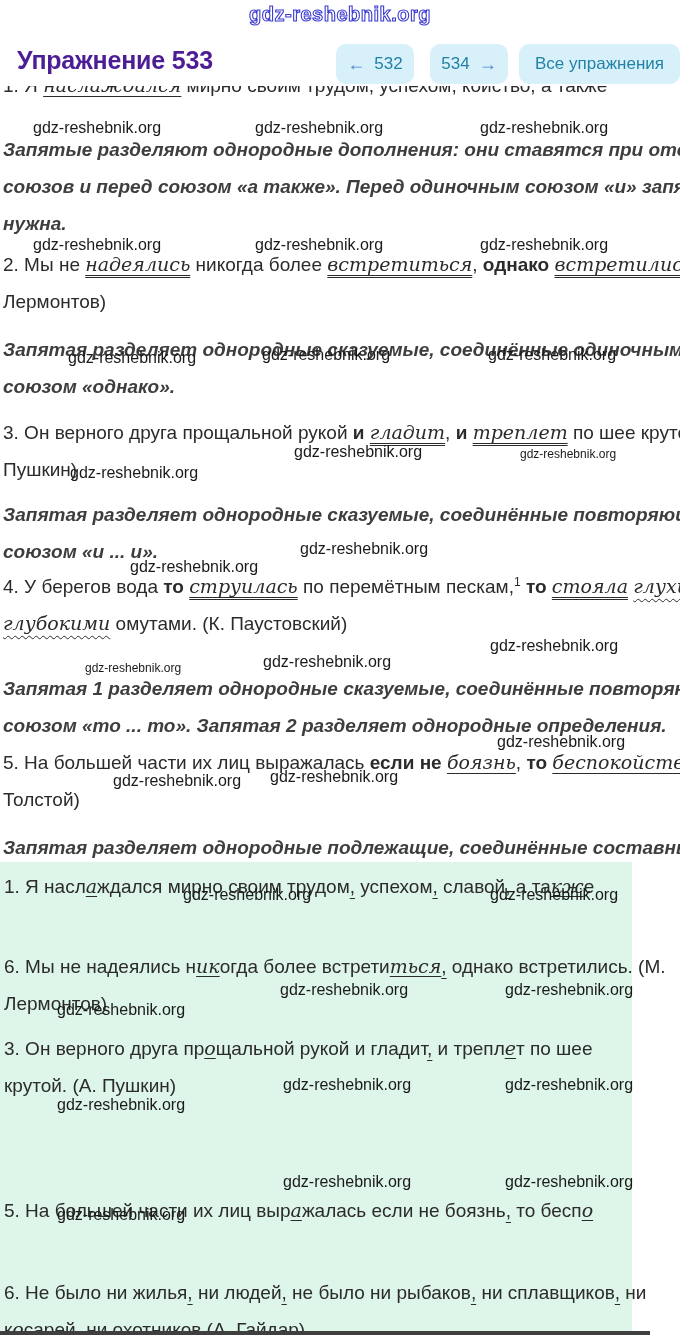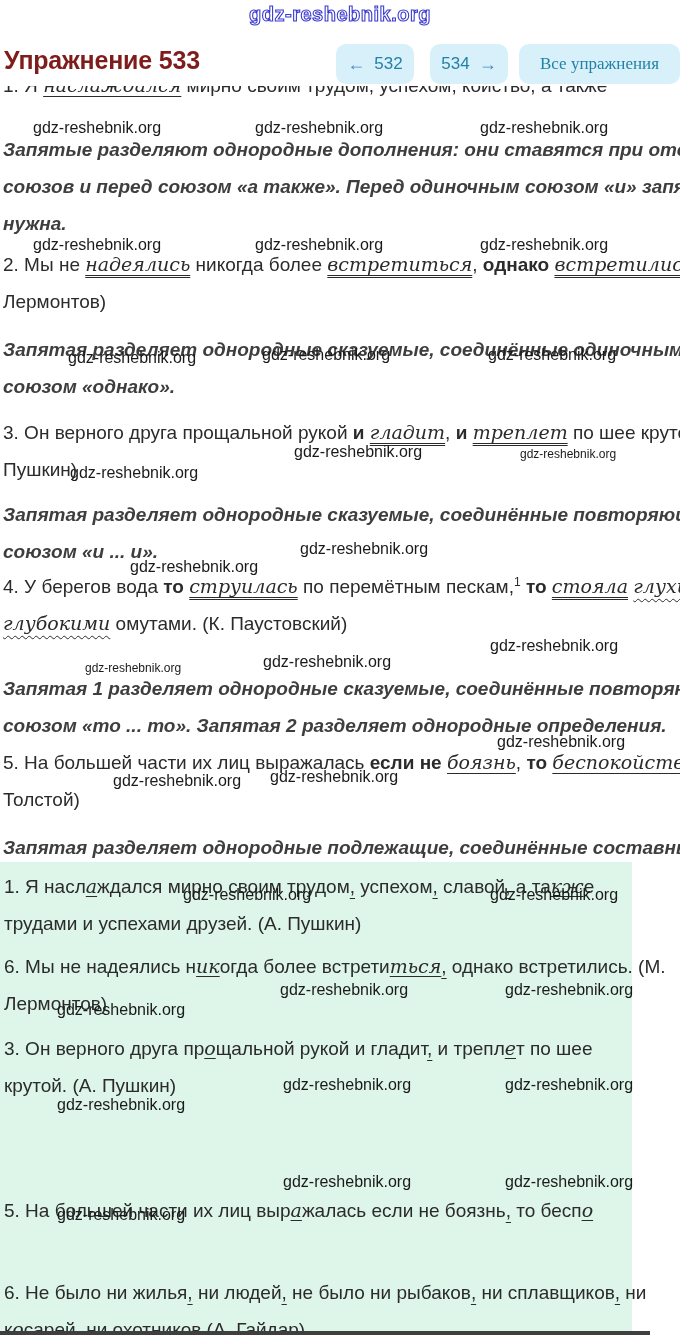--- a/index.html
+++ b/index.html
@@ -9,32 +9,32 @@
   }
   
   .wm-top{
     position:absolute;top:3px;left:50%;transform:translateX(-50%);
     font:700 20px "Liberation Sans",sans-serif;
     color:rgba(255,255,255,0);-webkit-text-stroke:1.1px #3a3ad0;
     letter-spacing:.5px;white-space:nowrap;
   }
   
   .title{
-    position:absolute;left:4px;top:46px;
-    font:700 25px "Liberation Sans",sans-serif;color:#7f1d1d;letter-spacing:-.2px;
+    position:absolute;left:17px;top:46px;
+    font:700 25px "Liberation Sans",sans-serif;color:#4c1d95;letter-spacing:-.2px;
   }
   .navbtn{
     position:absolute;top:44px;height:40px;border:none;border-radius:10px;
     background:#d8f0f9;color:#2282a6;font:500 17px "Liberation Sans",sans-serif;
     display:flex;align-items:center;justify-content:center;gap:9px;cursor:pointer;
   }
   .navbtn .arr{color:#4a86c9;font-size:18px;}
   #btn-prev{left:336px;width:78px;}
   #btn-next{left:430px;width:78px;}
-  #btn-all{left:519px;width:161px;font-family:Liberation Serif, serif;}
+  #btn-all{left:519px;width:161px;}
   
   .block{
     position:absolute;left:3px;white-space:nowrap;line-height:37px;
     font-size:19px;color:#2b2b2b;
   }
   .block.expl{font-style:italic;font-weight:700;color:#3e3e3e;}
   .block.cut{height:16px;overflow:hidden;width:670px;}
   .cut-inner{position:absolute;top:-19px;left:0;white-space:nowrap;line-height:37px;}
   .r-b{font-weight:700;margin-top:41px;}
   .r-e2,.r-e1,.r-ew,.r-o{
@@ -88,21 +88,21 @@
     <div class="block expl" style="top: 331px;"><span>Запятая разделяет однородные сказуемые, соединённые одиночным</span><br><span>союзом «однако».</span></div>
     <div class="block sent" style="top: 414px;"><span>3. Он верного друга прощальной рукой </span><span class="r-b">и</span><span> </span><span class="r-e2">гладит</span><span>, </span><span class="r-b">и</span><span> </span><span class="r-e2">треплет</span><span> по шее крутой. (А.</span><br><span>Пушкин)</span></div>
     <div class="block expl" style="top: 496px;"><span>Запятая разделяет однородные сказуемые, соединённые повторяющимся</span><br><span>союзом «и ... и».</span></div>
     <div class="block sent" style="top: 568px;"><span>4. У берегов вода </span><span class="r-b">то</span><span> </span><span class="r-e2">струилась</span><span> по перемётным пескам,</span><sup>1</sup><span> </span><span class="r-b">то</span><span> </span><span class="r-e2">стояла</span><span> </span><span class="r-ew">глухими</span><br><span class="r-ew">глубокими</span><span> омутами. (К. Паустовский)</span></div>
     <div class="block expl" style="top: 670px;"><span>Запятая 1 разделяет однородные сказуемые, соединённые повторяющимся</span><br><span>союзом «то ... то». Запятая 2 разделяет однородные определения.</span></div>
     <div class="block sent" style="top: 744px;"><span>5. На большей части их лиц выражалась </span><span class="r-b">если не</span><span> </span><span class="r-e1">боязнь</span><span>, </span><span class="r-b">то</span><span> </span><span class="r-e1">беспокойство</span><br><span>Толстой)</span></div>
     <div class="block expl" style="top: 829px;"><span>Запятая разделяет однородные подлежащие, соединённые составным</span></div>
   </div>
 
 <div class="green" style="top: 862px; width: 632px; height: 473px;">
-    <div class="gsent" style="top: 6px;"><span>1. Я насл</span><span class="r-o">а</span><span>ждался мирно своим трудом</span><span class="r-c">,</span><span> успехом</span><span class="r-c">,</span><span> славой</span><span class="r-c">,</span><span> а та</span><span class="r-o">кж</span><span>е</span><br><span>трудами и успехами друзей. (А. Пушкин)</span></div>
+    <div class="gsent" style="top: 6px;"><span>1. Я насл</span><span class="r-o">а</span><span>ждался мирно своим трудом</span><span class="r-c">,</span><span> успехом</span><span class="r-c">,</span><span> славой</span><span class="r-c">,</span><span> а та</span><span class="r-o">кж</span><span>е</span><br></div>
     <div class="gsent" style="top: 86px;"><span>6. Мы не надеялись н</span><span class="r-o">ик</span><span>огда более встрети</span><span class="r-o">ться</span><span class="r-c">,</span><span> однако встретились. (М.</span><br><span>Лермонтов)</span></div>
     <div class="gsent" style="top: 168px;"><span>3. Он верного друга пр</span><span class="r-o">о</span><span>щальной рукой и гладит</span><span class="r-c">,</span><span> и трепл</span><span class="r-o">е</span><span>т по шее</span><br><span>крутой. (А. Пушкин)</span></div>
     <div class="gsent" style="top: 330px;"><span>5. На большей части их лиц выр</span><span class="r-o">а</span><span>жалась если не боязнь</span><span class="r-c">,</span><span> то бесп</span><span class="r-o">о</span><br></div>
     <div class="gsent" style="top: 412px;"><span>6. Не было ни жилья</span><span class="r-c">,</span><span> ни людей</span><span class="r-c">,</span><span> не было ни рыбаков</span><span class="r-c">,</span><span> ни сплавщиков</span><span class="r-c">,</span><span> ни</span><br><span>к</span><span class="r-o">о</span><span>сарей</span><span class="r-c">,</span><span> ни охотников.(А. Гайдар)</span></div>
   </div>
 
 <div>
     <span class="wm" style="left: 33px; top: 119px;">gdz-reshebnik.org</span>
     <span class="wm" style="left: 255px; top: 119px;">gdz-reshebnik.org</span>
     <span class="wm" style="left: 480px; top: 119px;">gdz-reshebnik.org</span>

